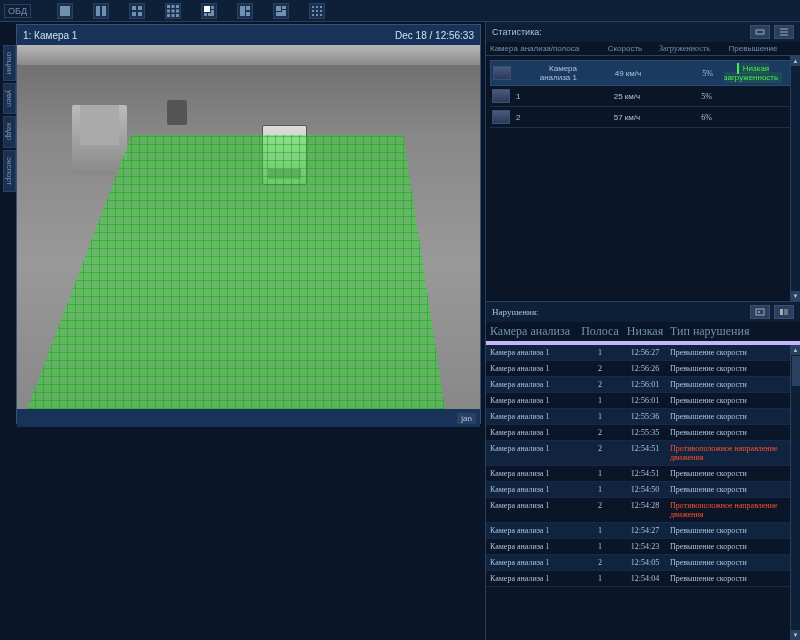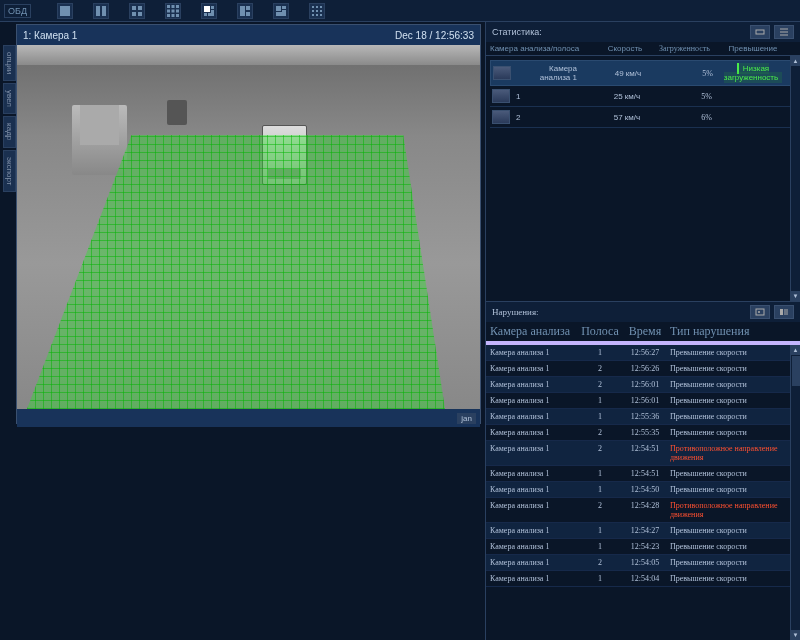--- a/index.html
+++ b/index.html
@@ -437,21 +437,21 @@
                   <line x1="5" y1="3" x2="9" y2="3" stroke="#aaa"></line>
                   <line x1="5" y1="5" x2="9" y2="5" stroke="#aaa"></line>
                   <line x1="5" y1="7" x2="9" y2="7" stroke="#aaa"></line>
                 </svg>
               </span>
           </div>
         </div>
         <div class="viol-hdr">
           <span class="vcol1">Камера анализа</span>
           <span class="vcol2">Полоса</span>
-          <span class="vcol3">Время</span>
+          <span class="vcol3">Низкая</span>
           <span class="vcol4">Тип нарушения</span>
           <span style="width:10px"></span>
         </div>
         <div class="viol-body" id="viol-body">
           <div class="viol-row">
               <span class="vcol1">Камера анализа 1</span>
               <span class="vcol2">1</span>
               <span class="vcol3">12:56:27</span>
               <span class="vcol4 ">Превышение скорости</span>
               <span style="width:10px"></span>

